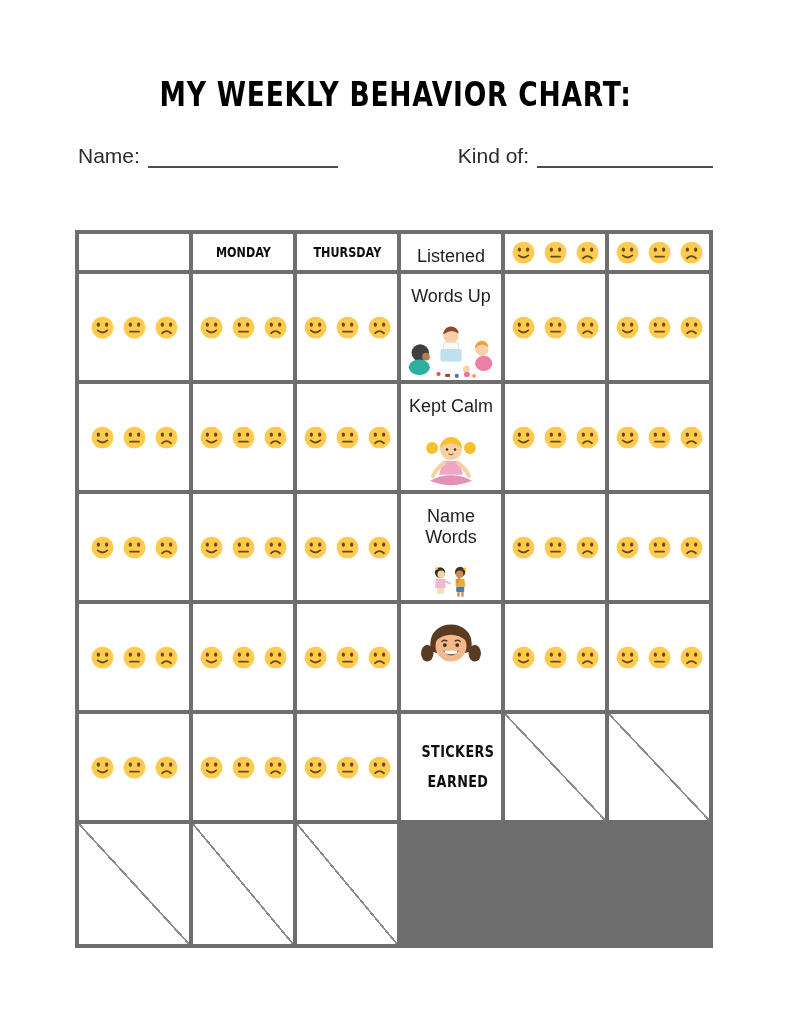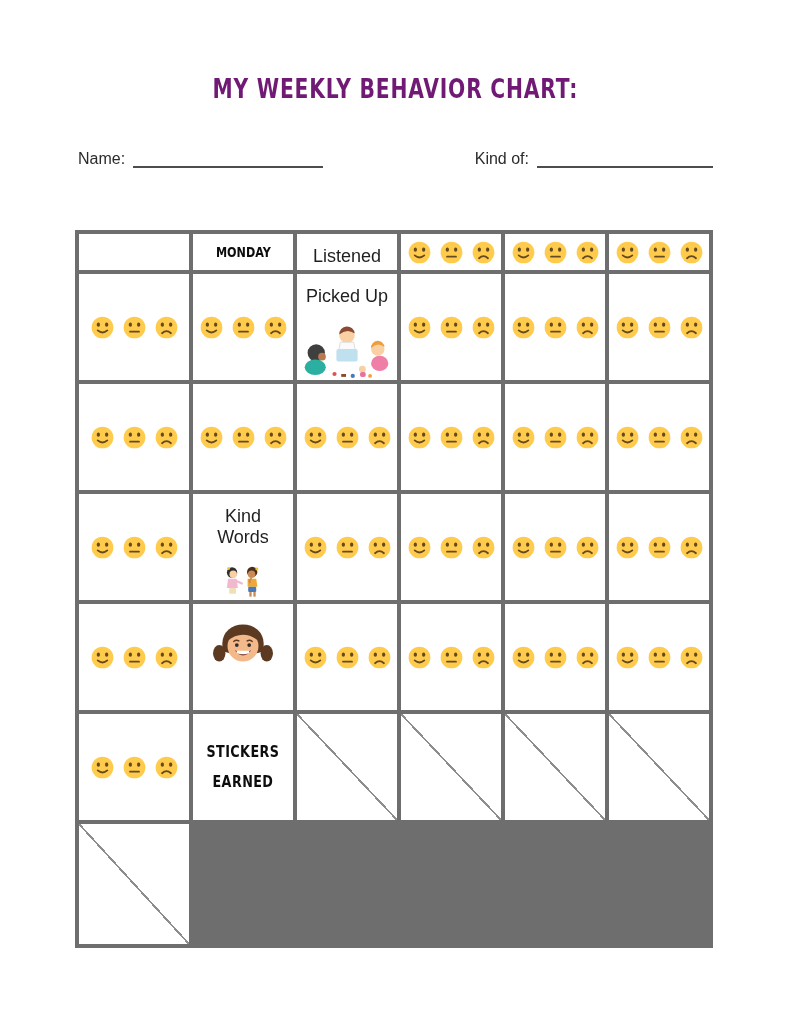--- a/index.html
+++ b/index.html
@@ -16,29 +16,29 @@
     position:relative;
     overflow:hidden;
     font-family:"Liberation Sans", sans-serif;
     color:var(--text);
   }
   
   .page-title{
     position:absolute;top:74px;left:0;width:791px;
     text-align:center;
     font-family:"DejaVu Sans", sans-serif;
-    font-weight:800;font-size:26px;letter-spacing:1px;
-    color:#701a75;
+    font-weight:800;font-size:34px;letter-spacing:1px;
+    color:#000000;
   }
   .page-title .squeeze{display:inline-block;transform:scaleX(0.78);transform-origin:center;}
   
   .fields-row{
     position:absolute;top:144px;left:78px;width:635px;
     display:flex;justify-content:space-between;align-items:flex-start;
-    font-size:16px;color:#2b2b2b;
+    font-size:21px;color:#2b2b2b;
   }
   .field{display:flex;align-items:flex-end;}
   .field-label{white-space:nowrap;}
   .fill-line{display:inline-block;border-bottom:2px solid #4d4d4d;height:22px;margin-left:8px;}
   .name-line{width:190px;}
   .week-line{width:176px;}
   
   .behavior-table{
     position:absolute;left:75px;top:230px;
     display:grid;
@@ -65,21 +65,21 @@
   .label-cell svg{display:block;}
   .rating-cell{
     display:flex;align-items:center;justify-content:center;gap:9px;
   }
   .emoji{display:inline-block;width:23px;height:23px;}
   .emoji svg{display:block;width:23px;height:23px;}
   .em-face{fill:var(--emoji-fill);}
   .em-eye{fill:var(--emoji-ink);}
   .em-mouth{stroke:var(--emoji-ink);stroke-width:2.8;fill:none;stroke-linecap:round;}
   .stickers-label-cell{
-    display:flex;align-items:center;justify-content:center;text-align:center;
+    display:flex;align-items:center;justify-content:flex-start;text-align:center;
     font-family:"DejaVu Sans", sans-serif;
     font-weight:800;font-size:15px;line-height:2.0;color:#0d0d0d;
     padding:0 14px;letter-spacing:0.5px;
   }
   .stickers-label-cell .squeeze{display:inline-block;transform:scaleX(0.85);transform-origin:center;}
   .sticker-cell{
     background-color:#ffffff;
     background-image:linear-gradient(to top right,
       transparent calc(50% - 0.9px),
       var(--diag) calc(50% - 0.9px),
@@ -101,20 +101,23 @@
     <span class="field-label">Kind of:</span>
     <span class="fill-line week-line"></span>
   </div>
 </div>
 
 <div class="behavior-table">
 
   <div class="cell"></div>
   <div class="cell day-header">
       <span class="squeeze">MONDAY</span>
+    </div>
+  <div class="cell day-header">
+      <span class="squeeze">THURSDAY</span>
     </div>
 
   <div class="cell label-cell">
     <span class="row-label">Listened</span>
     <svg width="54" height="60" viewBox="0 0 52 58">
       <circle cx="12" cy="11" r="6" fill="#EE9F3C"></circle>
       <circle cx="17" cy="7" r="3" fill="#E8719E"></circle>
       <circle cx="27" cy="17" r="11" fill="#F9CFA4"></circle>
       <path d="M16 16 a11 11 0 0 1 22 -2 q-7 -8 -22 2z" fill="#EE9F3C"></path>
       <circle cx="31.5" cy="16" r="1.5" fill="#333333"></circle>
@@ -248,21 +251,21 @@
         <svg viewBox="0 0 36 36">
           <circle class="em-face" cx="18" cy="18" r="17"></circle>
           <ellipse class="em-eye" cx="11.5" cy="13.5" rx="2.6" ry="3.3"></ellipse>
           <ellipse class="em-eye" cx="24.5" cy="13.5" rx="2.6" ry="3.3"></ellipse>
           <path class="em-mouth" d="M11 27 Q18 20.5 25 27"></path>
         </svg>
       </span>
 </div>
 
   <div class="cell label-cell">
-    <span class="row-label">Picked Up</span>
+    <span class="row-label">Words Up</span>
     <svg width="92" height="58" viewBox="0 0 92 58">
       <circle cx="14" cy="30" r="9" fill="#3F3F3F"></circle>
       <circle cx="20" cy="34" r="4" fill="#B97A50"></circle>
       <ellipse cx="13" cy="45" rx="11" ry="8" fill="#2BAFA0"></ellipse>
       <circle cx="46" cy="12" r="8" fill="#F9CFA4"></circle>
       <path d="M38 11 a8 8 0 0 1 16 -1 q-8 -6 -16 1z" fill="#8C4A32"></path>
       <path d="M39 19 h14 l3 16 h-20z" fill="#FAFAFA" stroke="#DDDDDD" stroke-width="1"></path>
       <rect x="35" y="26" width="22" height="13" rx="2" fill="#BFE0EF"></rect>
       <circle cx="78" cy="26" r="7" fill="#F9CFA4"></circle>
       <path d="M71 25 a7 7 0 0 1 14 -1 q-7 -6 -14 1z" fill="#EE9F3C"></path>
@@ -399,153 +402,169 @@
   <span class="emoji">
         <svg viewBox="0 0 36 36">
           <circle class="em-face" cx="18" cy="18" r="17"></circle>
           <ellipse class="em-eye" cx="11.5" cy="13.5" rx="2.6" ry="3.3"></ellipse>
           <ellipse class="em-eye" cx="24.5" cy="13.5" rx="2.6" ry="3.3"></ellipse>
           <path class="em-mouth" d="M11 27 Q18 20.5 25 27"></path>
         </svg>
       </span>
 </div>
 
-  <div class="cell rating-cell">
-  <span class="emoji">
-        <svg viewBox="0 0 36 36">
-          <circle class="em-face" cx="18" cy="18" r="17"></circle>
-          <ellipse class="em-eye" cx="11.5" cy="13.5" rx="2.6" ry="3.3"></ellipse>
-          <ellipse class="em-eye" cx="24.5" cy="13.5" rx="2.6" ry="3.3"></ellipse>
-          <path class="em-mouth" d="M10.5 22.5 Q18 29 25.5 22.5"></path>
-        </svg>
-      </span>
-  <span class="emoji">
-        <svg viewBox="0 0 36 36">
-          <circle class="em-face" cx="18" cy="18" r="17"></circle>
-          <ellipse class="em-eye" cx="11.5" cy="13.5" rx="2.6" ry="3.3"></ellipse>
-          <ellipse class="em-eye" cx="24.5" cy="13.5" rx="2.6" ry="3.3"></ellipse>
-          <path class="em-mouth" d="M11 24.5 L25 24.5"></path>
-        </svg>
-      </span>
-  <span class="emoji">
-        <svg viewBox="0 0 36 36">
-          <circle class="em-face" cx="18" cy="18" r="17"></circle>
-          <ellipse class="em-eye" cx="11.5" cy="13.5" rx="2.6" ry="3.3"></ellipse>
-          <ellipse class="em-eye" cx="24.5" cy="13.5" rx="2.6" ry="3.3"></ellipse>
-          <path class="em-mouth" d="M11 27 Q18 20.5 25 27"></path>
-        </svg>
-      </span>
-</div>
-  <div class="cell rating-cell">
-  <span class="emoji">
-        <svg viewBox="0 0 36 36">
-          <circle class="em-face" cx="18" cy="18" r="17"></circle>
-          <ellipse class="em-eye" cx="11.5" cy="13.5" rx="2.6" ry="3.3"></ellipse>
-          <ellipse class="em-eye" cx="24.5" cy="13.5" rx="2.6" ry="3.3"></ellipse>
-          <path class="em-mouth" d="M10.5 22.5 Q18 29 25.5 22.5"></path>
-        </svg>
-      </span>
-  <span class="emoji">
-        <svg viewBox="0 0 36 36">
-          <circle class="em-face" cx="18" cy="18" r="17"></circle>
-          <ellipse class="em-eye" cx="11.5" cy="13.5" rx="2.6" ry="3.3"></ellipse>
-          <ellipse class="em-eye" cx="24.5" cy="13.5" rx="2.6" ry="3.3"></ellipse>
-          <path class="em-mouth" d="M11 24.5 L25 24.5"></path>
-        </svg>
-      </span>
-  <span class="emoji">
-        <svg viewBox="0 0 36 36">
-          <circle class="em-face" cx="18" cy="18" r="17"></circle>
-          <ellipse class="em-eye" cx="11.5" cy="13.5" rx="2.6" ry="3.3"></ellipse>
-          <ellipse class="em-eye" cx="24.5" cy="13.5" rx="2.6" ry="3.3"></ellipse>
-          <path class="em-mouth" d="M11 27 Q18 20.5 25 27"></path>
-        </svg>
-      </span>
-</div>
-  <div class="cell rating-cell">
-  <span class="emoji">
-        <svg viewBox="0 0 36 36">
-          <circle class="em-face" cx="18" cy="18" r="17"></circle>
-          <ellipse class="em-eye" cx="11.5" cy="13.5" rx="2.6" ry="3.3"></ellipse>
-          <ellipse class="em-eye" cx="24.5" cy="13.5" rx="2.6" ry="3.3"></ellipse>
-          <path class="em-mouth" d="M10.5 22.5 Q18 29 25.5 22.5"></path>
-        </svg>
-      </span>
-  <span class="emoji">
-        <svg viewBox="0 0 36 36">
-          <circle class="em-face" cx="18" cy="18" r="17"></circle>
-          <ellipse class="em-eye" cx="11.5" cy="13.5" rx="2.6" ry="3.3"></ellipse>
-          <ellipse class="em-eye" cx="24.5" cy="13.5" rx="2.6" ry="3.3"></ellipse>
-          <path class="em-mouth" d="M11 24.5 L25 24.5"></path>
-        </svg>
-      </span>
-  <span class="emoji">
-        <svg viewBox="0 0 36 36">
-          <circle class="em-face" cx="18" cy="18" r="17"></circle>
-          <ellipse class="em-eye" cx="11.5" cy="13.5" rx="2.6" ry="3.3"></ellipse>
-          <ellipse class="em-eye" cx="24.5" cy="13.5" rx="2.6" ry="3.3"></ellipse>
-          <path class="em-mouth" d="M11 27 Q18 20.5 25 27"></path>
-        </svg>
-      </span>
-</div>
-  <div class="cell rating-cell">
-  <span class="emoji">
-        <svg viewBox="0 0 36 36">
-          <circle class="em-face" cx="18" cy="18" r="17"></circle>
-          <ellipse class="em-eye" cx="11.5" cy="13.5" rx="2.6" ry="3.3"></ellipse>
-          <ellipse class="em-eye" cx="24.5" cy="13.5" rx="2.6" ry="3.3"></ellipse>
-          <path class="em-mouth" d="M10.5 22.5 Q18 29 25.5 22.5"></path>
-        </svg>
-      </span>
-  <span class="emoji">
-        <svg viewBox="0 0 36 36">
-          <circle class="em-face" cx="18" cy="18" r="17"></circle>
-          <ellipse class="em-eye" cx="11.5" cy="13.5" rx="2.6" ry="3.3"></ellipse>
-          <ellipse class="em-eye" cx="24.5" cy="13.5" rx="2.6" ry="3.3"></ellipse>
-          <path class="em-mouth" d="M11 24.5 L25 24.5"></path>
-        </svg>
-      </span>
-  <span class="emoji">
-        <svg viewBox="0 0 36 36">
-          <circle class="em-face" cx="18" cy="18" r="17"></circle>
-          <ellipse class="em-eye" cx="11.5" cy="13.5" rx="2.6" ry="3.3"></ellipse>
-          <ellipse class="em-eye" cx="24.5" cy="13.5" rx="2.6" ry="3.3"></ellipse>
-          <path class="em-mouth" d="M11 27 Q18 20.5 25 27"></path>
-        </svg>
-      </span>
-</div>
-  <div class="cell rating-cell">
-  <span class="emoji">
-        <svg viewBox="0 0 36 36">
-          <circle class="em-face" cx="18" cy="18" r="17"></circle>
-          <ellipse class="em-eye" cx="11.5" cy="13.5" rx="2.6" ry="3.3"></ellipse>
-          <ellipse class="em-eye" cx="24.5" cy="13.5" rx="2.6" ry="3.3"></ellipse>
-          <path class="em-mouth" d="M10.5 22.5 Q18 29 25.5 22.5"></path>
-        </svg>
-      </span>
-  <span class="emoji">
-        <svg viewBox="0 0 36 36">
-          <circle class="em-face" cx="18" cy="18" r="17"></circle>
-          <ellipse class="em-eye" cx="11.5" cy="13.5" rx="2.6" ry="3.3"></ellipse>
-          <ellipse class="em-eye" cx="24.5" cy="13.5" rx="2.6" ry="3.3"></ellipse>
-          <path class="em-mouth" d="M11 24.5 L25 24.5"></path>
-        </svg>
-      </span>
-  <span class="emoji">
-        <svg viewBox="0 0 36 36">
-          <circle class="em-face" cx="18" cy="18" r="17"></circle>
-          <ellipse class="em-eye" cx="11.5" cy="13.5" rx="2.6" ry="3.3"></ellipse>
-          <ellipse class="em-eye" cx="24.5" cy="13.5" rx="2.6" ry="3.3"></ellipse>
-          <path class="em-mouth" d="M11 27 Q18 20.5 25 27"></path>
-        </svg>
-      </span>
-</div>
-
   <div class="cell label-cell">
-    <span class="row-label">Kind Words</span>
+    <span class="row-label">Kept Calm</span>
+    <svg width="66" height="58" viewBox="0 0 64 56">
+      <circle cx="13" cy="14" r="6" fill="#F7C02F"></circle>
+      <circle cx="51" cy="14" r="6" fill="#F7C02F"></circle>
+      <circle cx="32" cy="15" r="11" fill="#F9CFA4"></circle>
+      <path d="M21 14 a11 11 0 0 1 22 0 q-11 -9 -22 0z" fill="#F7C02F"></path>
+      <circle cx="28" cy="15.5" r="1.3" fill="#333333"></circle>
+      <circle cx="36" cy="15.5" r="1.3" fill="#333333"></circle>
+      <path d="M30 20 q2 1.5 4 0" stroke="#B05C45" stroke-width="1.2" fill="none" stroke-linecap="round"></path>
+      <path d="M24 27 h16 l4 14 h-24z" fill="#F2A6C6"></path>
+      <path d="M25 29 q-8 6 -11 13" stroke="#F9CFA4" stroke-width="4" fill="none" stroke-linecap="round"></path>
+      <path d="M39 29 q8 6 11 13" stroke="#F9CFA4" stroke-width="4" fill="none" stroke-linecap="round"></path>
+      <path d="M11 47 q21 -11 42 0 q-21 9 -42 0z" fill="#E391B8"></path>
+    </svg>
+  </div>
+  <div class="cell rating-cell">
+  <span class="emoji">
+        <svg viewBox="0 0 36 36">
+          <circle class="em-face" cx="18" cy="18" r="17"></circle>
+          <ellipse class="em-eye" cx="11.5" cy="13.5" rx="2.6" ry="3.3"></ellipse>
+          <ellipse class="em-eye" cx="24.5" cy="13.5" rx="2.6" ry="3.3"></ellipse>
+          <path class="em-mouth" d="M10.5 22.5 Q18 29 25.5 22.5"></path>
+        </svg>
+      </span>
+  <span class="emoji">
+        <svg viewBox="0 0 36 36">
+          <circle class="em-face" cx="18" cy="18" r="17"></circle>
+          <ellipse class="em-eye" cx="11.5" cy="13.5" rx="2.6" ry="3.3"></ellipse>
+          <ellipse class="em-eye" cx="24.5" cy="13.5" rx="2.6" ry="3.3"></ellipse>
+          <path class="em-mouth" d="M11 24.5 L25 24.5"></path>
+        </svg>
+      </span>
+  <span class="emoji">
+        <svg viewBox="0 0 36 36">
+          <circle class="em-face" cx="18" cy="18" r="17"></circle>
+          <ellipse class="em-eye" cx="11.5" cy="13.5" rx="2.6" ry="3.3"></ellipse>
+          <ellipse class="em-eye" cx="24.5" cy="13.5" rx="2.6" ry="3.3"></ellipse>
+          <path class="em-mouth" d="M11 27 Q18 20.5 25 27"></path>
+        </svg>
+      </span>
+</div>
+  <div class="cell rating-cell">
+  <span class="emoji">
+        <svg viewBox="0 0 36 36">
+          <circle class="em-face" cx="18" cy="18" r="17"></circle>
+          <ellipse class="em-eye" cx="11.5" cy="13.5" rx="2.6" ry="3.3"></ellipse>
+          <ellipse class="em-eye" cx="24.5" cy="13.5" rx="2.6" ry="3.3"></ellipse>
+          <path class="em-mouth" d="M10.5 22.5 Q18 29 25.5 22.5"></path>
+        </svg>
+      </span>
+  <span class="emoji">
+        <svg viewBox="0 0 36 36">
+          <circle class="em-face" cx="18" cy="18" r="17"></circle>
+          <ellipse class="em-eye" cx="11.5" cy="13.5" rx="2.6" ry="3.3"></ellipse>
+          <ellipse class="em-eye" cx="24.5" cy="13.5" rx="2.6" ry="3.3"></ellipse>
+          <path class="em-mouth" d="M11 24.5 L25 24.5"></path>
+        </svg>
+      </span>
+  <span class="emoji">
+        <svg viewBox="0 0 36 36">
+          <circle class="em-face" cx="18" cy="18" r="17"></circle>
+          <ellipse class="em-eye" cx="11.5" cy="13.5" rx="2.6" ry="3.3"></ellipse>
+          <ellipse class="em-eye" cx="24.5" cy="13.5" rx="2.6" ry="3.3"></ellipse>
+          <path class="em-mouth" d="M11 27 Q18 20.5 25 27"></path>
+        </svg>
+      </span>
+</div>
+  <div class="cell rating-cell">
+  <span class="emoji">
+        <svg viewBox="0 0 36 36">
+          <circle class="em-face" cx="18" cy="18" r="17"></circle>
+          <ellipse class="em-eye" cx="11.5" cy="13.5" rx="2.6" ry="3.3"></ellipse>
+          <ellipse class="em-eye" cx="24.5" cy="13.5" rx="2.6" ry="3.3"></ellipse>
+          <path class="em-mouth" d="M10.5 22.5 Q18 29 25.5 22.5"></path>
+        </svg>
+      </span>
+  <span class="emoji">
+        <svg viewBox="0 0 36 36">
+          <circle class="em-face" cx="18" cy="18" r="17"></circle>
+          <ellipse class="em-eye" cx="11.5" cy="13.5" rx="2.6" ry="3.3"></ellipse>
+          <ellipse class="em-eye" cx="24.5" cy="13.5" rx="2.6" ry="3.3"></ellipse>
+          <path class="em-mouth" d="M11 24.5 L25 24.5"></path>
+        </svg>
+      </span>
+  <span class="emoji">
+        <svg viewBox="0 0 36 36">
+          <circle class="em-face" cx="18" cy="18" r="17"></circle>
+          <ellipse class="em-eye" cx="11.5" cy="13.5" rx="2.6" ry="3.3"></ellipse>
+          <ellipse class="em-eye" cx="24.5" cy="13.5" rx="2.6" ry="3.3"></ellipse>
+          <path class="em-mouth" d="M11 27 Q18 20.5 25 27"></path>
+        </svg>
+      </span>
+</div>
+  <div class="cell rating-cell">
+  <span class="emoji">
+        <svg viewBox="0 0 36 36">
+          <circle class="em-face" cx="18" cy="18" r="17"></circle>
+          <ellipse class="em-eye" cx="11.5" cy="13.5" rx="2.6" ry="3.3"></ellipse>
+          <ellipse class="em-eye" cx="24.5" cy="13.5" rx="2.6" ry="3.3"></ellipse>
+          <path class="em-mouth" d="M10.5 22.5 Q18 29 25.5 22.5"></path>
+        </svg>
+      </span>
+  <span class="emoji">
+        <svg viewBox="0 0 36 36">
+          <circle class="em-face" cx="18" cy="18" r="17"></circle>
+          <ellipse class="em-eye" cx="11.5" cy="13.5" rx="2.6" ry="3.3"></ellipse>
+          <ellipse class="em-eye" cx="24.5" cy="13.5" rx="2.6" ry="3.3"></ellipse>
+          <path class="em-mouth" d="M11 24.5 L25 24.5"></path>
+        </svg>
+      </span>
+  <span class="emoji">
+        <svg viewBox="0 0 36 36">
+          <circle class="em-face" cx="18" cy="18" r="17"></circle>
+          <ellipse class="em-eye" cx="11.5" cy="13.5" rx="2.6" ry="3.3"></ellipse>
+          <ellipse class="em-eye" cx="24.5" cy="13.5" rx="2.6" ry="3.3"></ellipse>
+          <path class="em-mouth" d="M11 27 Q18 20.5 25 27"></path>
+        </svg>
+      </span>
+</div>
+  <div class="cell rating-cell">
+  <span class="emoji">
+        <svg viewBox="0 0 36 36">
+          <circle class="em-face" cx="18" cy="18" r="17"></circle>
+          <ellipse class="em-eye" cx="11.5" cy="13.5" rx="2.6" ry="3.3"></ellipse>
+          <ellipse class="em-eye" cx="24.5" cy="13.5" rx="2.6" ry="3.3"></ellipse>
+          <path class="em-mouth" d="M10.5 22.5 Q18 29 25.5 22.5"></path>
+        </svg>
+      </span>
+  <span class="emoji">
+        <svg viewBox="0 0 36 36">
+          <circle class="em-face" cx="18" cy="18" r="17"></circle>
+          <ellipse class="em-eye" cx="11.5" cy="13.5" rx="2.6" ry="3.3"></ellipse>
+          <ellipse class="em-eye" cx="24.5" cy="13.5" rx="2.6" ry="3.3"></ellipse>
+          <path class="em-mouth" d="M11 24.5 L25 24.5"></path>
+        </svg>
+      </span>
+  <span class="emoji">
+        <svg viewBox="0 0 36 36">
+          <circle class="em-face" cx="18" cy="18" r="17"></circle>
+          <ellipse class="em-eye" cx="11.5" cy="13.5" rx="2.6" ry="3.3"></ellipse>
+          <ellipse class="em-eye" cx="24.5" cy="13.5" rx="2.6" ry="3.3"></ellipse>
+          <path class="em-mouth" d="M11 27 Q18 20.5 25 27"></path>
+        </svg>
+      </span>
+</div>
+
+  <div class="cell label-cell">
+    <span class="row-label">Name Words</span>
     <svg width="74" height="60" viewBox="0 0 72 60">
       <circle cx="17" cy="13" r="9" fill="#2E2E2E"></circle>
       <circle cx="11" cy="6" r="2.6" fill="#F7C02F"></circle>
       <circle cx="19" cy="16" r="6.5" fill="#F9CFA4"></circle>
       <path d="M10 24 h15 l2 16 h-19z" fill="#F2B8CD"></path>
       <path d="M24 28 q6 2 10 4" stroke="#F2B8CD" stroke-width="4" fill="none" stroke-linecap="round"></path>
       <rect x="12" y="40" width="12" height="10" rx="2" fill="#EFE0B8"></rect>
       <circle cx="52" cy="12" r="9" fill="#4A2E1D"></circle>
       <circle cx="60" cy="7" r="2.6" fill="#F7C02F"></circle>
       <circle cx="51" cy="16" r="6.5" fill="#C98A54"></circle>

